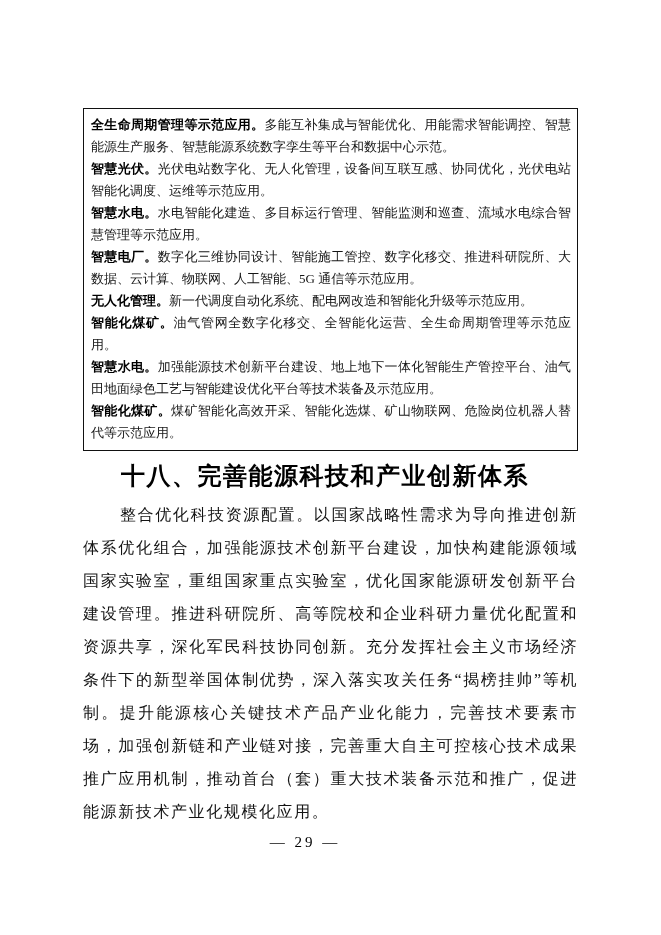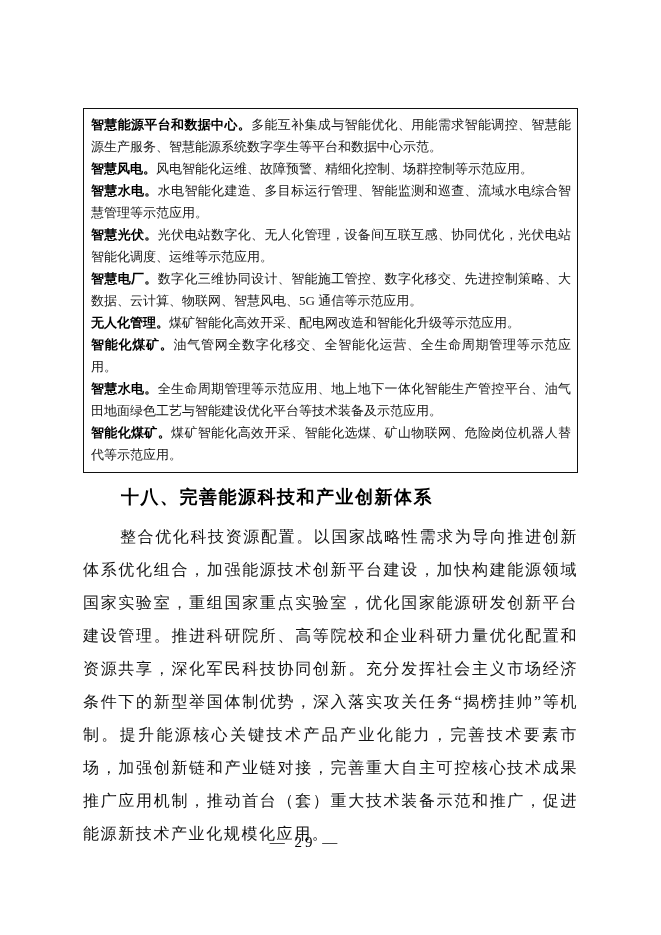--- a/index.html
+++ b/index.html
@@ -37,25 +37,25 @@
     color: #151515;
   }
   .box-item .term {
     font-family: "Liberation Sans", sans-serif;
     font-weight: 700;
     color: #000000;
   }
   
   .section-heading {
     margin: 13px 0 0 38px;
-    font-size: 18px;
+    font-size: 24px;
     line-height: 25px;
     letter-spacing: 1.5px;
     font-weight: 700;
-    font-family: Liberation Mono, monospace;
+    font-family: Liberation Serif, serif;
     color: #000000;
   }
   
   .body-paragraph {
     margin: 9px 0 6px 0;
     font-size: 16px;
     line-height: 33px;
     letter-spacing: 1.6px;
     text-align: justify;
     text-indent: 37px;
@@ -74,28 +74,27 @@
     font-family: "Liberation Serif", serif;
     color: #000000;
   }
 </style>
 </head>
 <body>
 
 <div class="content">
 
   <div class="demo-box">
-    <p class="box-item"><b class="term">智慧能源平台和数据中心。</b><span>多能互补集成与智能优化、用能需求智能调控、智慧能源生产服务、智慧能源系统数字孪生等平台和数据中心示范。</span></p>
-    <p class="box-item"><b class="term">智慧风电。</b><span>风电智能化运维、故障预警、精细化控制、场群控制等示范应用。</span></p>
+    <p class="box-item"><b class="term">全生命周期管理等示范应用。</b><span>多能互补集成与智能优化、用能需求智能调控、智慧能源生产服务、智慧能源系统数字孪生等平台和数据中心示范。</span></p>
+    <p class="box-item"><b class="term">智慧光伏。</b><span>光伏电站数字化、无人化管理，设备间互联互感、协同优化，光伏电站智能化调度、运维等示范应用。</span></p>
     <p class="box-item"><b class="term">智慧水电。</b><span>水电智能化建造、多目标运行管理、智能监测和巡查、流域水电综合智慧管理等示范应用。</span></p>
-    <p class="box-item"><b class="term">智慧光伏。</b><span>光伏电站数字化、无人化管理，设备间互联互感、协同优化，光伏电站智能化调度、运维等示范应用。</span></p>
-    <p class="box-item"><b class="term">智慧电厂。</b><span>数字化三维协同设计、智能施工管控、数字化移交、先进控制策略、大数据、云计算、物联网、智慧风电、5G 通信等示范应用。</span></p>
-    <p class="box-item"><b class="term">无人化管理。</b><span>煤矿智能化高效开采、配电网改造和智能化升级等示范应用。</span></p>
+    <p class="box-item"><b class="term">智慧电厂。</b><span>数字化三维协同设计、智能施工管控、数字化移交、推进科研院所、大数据、云计算、物联网、人工智能、5G 通信等示范应用。</span></p>
+    <p class="box-item"><b class="term">无人化管理。</b><span>新一代调度自动化系统、配电网改造和智能化升级等示范应用。</span></p>
     <p class="box-item"><b class="term">智能化煤矿。</b><span>油气管网全数字化移交、全智能化运营、全生命周期管理等示范应用。</span></p>
-    <p class="box-item"><b class="term">智慧水电。</b><span>全生命周期管理等示范应用、地上地下一体化智能生产管控平台、油气田地面绿色工艺与智能建设优化平台等技术装备及示范应用。</span></p>
+    <p class="box-item"><b class="term">智慧水电。</b><span>加强能源技术创新平台建设、地上地下一体化智能生产管控平台、油气田地面绿色工艺与智能建设优化平台等技术装备及示范应用。</span></p>
     <p class="box-item"><b class="term">智能化煤矿。</b><span>煤矿智能化高效开采、智能化选煤、矿山物联网、危险岗位机器人替代等示范应用。</span></p>
   </div>
 
   <h2 class="section-heading">十八、完善能源科技和产业创新体系</h2>
 
   <p class="body-paragraph">整合优化科技资源配置。以国家战略性需求为导向推进创新体系优化组合，加强能源技术创新平台建设，加快构建能源领域国家实验室，重组国家重点实验室，优化国家能源研发创新平台建设管理。推进科研院所、高等院校和企业科研力量优化配置和资源共享，深化军民科技协同创新。充分发挥社会主义市场经济条件下的新型举国体制优势，深入落实攻关任务“揭榜挂帅”等机制。提升能源核心关键技术产品产业化能力，完善技术要素市场，加强创新链和产业链对接，完善重大自主可控核心技术成果推广应用机制，推动首台（套）重大技术装备示范和推广，促进能源新技术产业化规模化应用。</p>
 
 </div>
 
 <div class="page-number">— 29 —</div>

